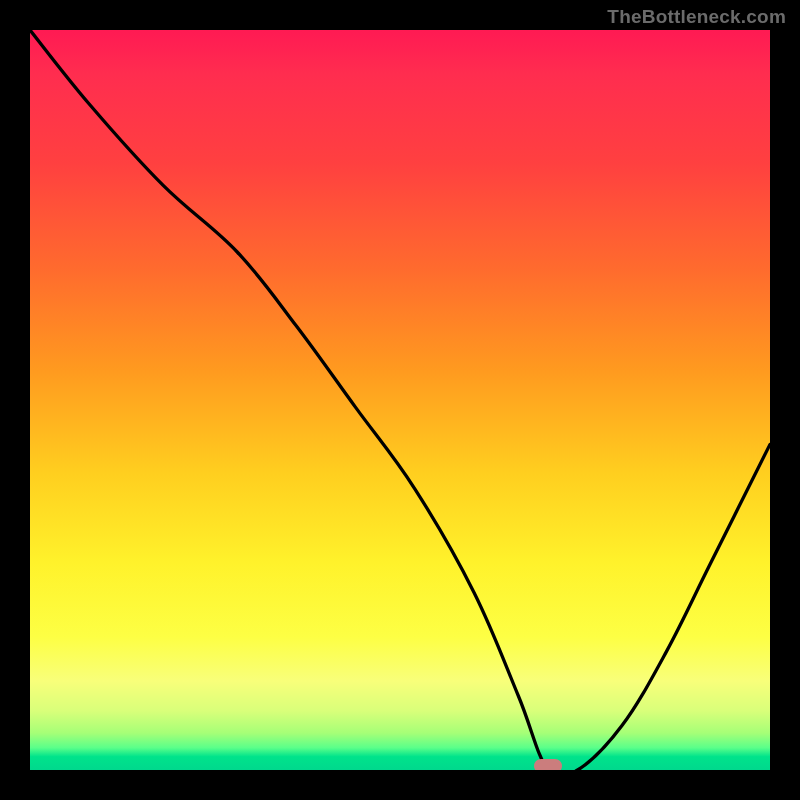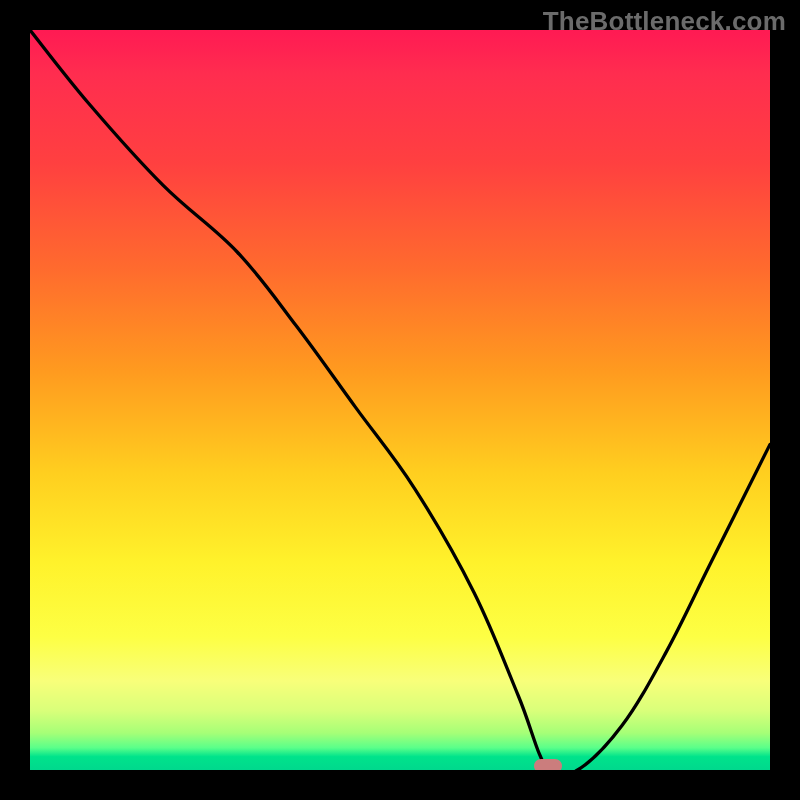--- a/index.html
+++ b/index.html
@@ -15,21 +15,21 @@
     position: relative;
     width: 800px;
     height: 800px;
     background: #000;
   }
   .watermark {
     position: absolute;
     top: 6px;
     right: 14px;
     color: #6b6b6b;
-    font-size: 26px;
+    font-size: 19px;
     font-weight: 600;
     letter-spacing: 0.2px;
     z-index: 10;
     user-select: none;
   }
   .plot {
     position: absolute;
     left: 30px;
     top: 30px;
     width: 740px;

